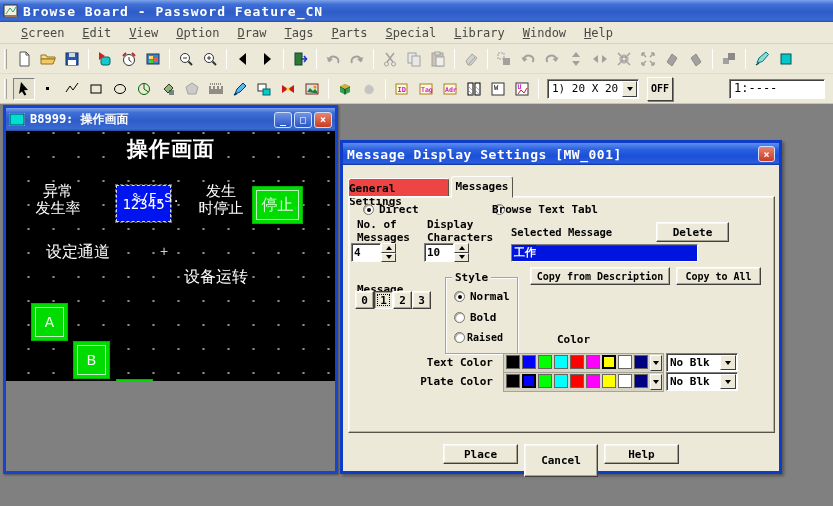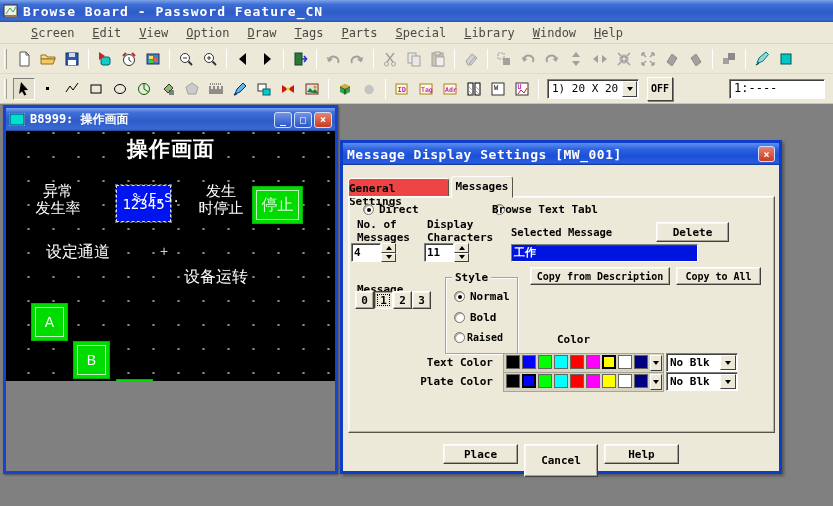--- a/index.html
+++ b/index.html
@@ -9,21 +9,21 @@
   .abs { position:absolute; }
 
   
   .titlebar { position:absolute; left:0; top:0; width:833px; height:22px;
     background:linear-gradient(180deg,#7ca2e8 0%,#3f6fd6 20%,#2e5cc8 55%,#3a69d2 90%,#27509e 100%);
     display:flex; align-items:center; padding-left:3px; }
   .titlebar .ttxt { color:#fff; font-weight:bold; font-size:13px; letter-spacing:1px; margin-left:4px; }
 
   
   .menubar { position:absolute; left:0; top:22px; width:833px; height:22px; background:#ece9d8;
-    border-bottom:1px solid #d8d4c0; display:flex; align-items:center; padding-left:22px; }
+    border-bottom:1px solid #d8d4c0; display:flex; align-items:center; padding-left:12px; }
   .menu-item { display:inline-block; padding:2px 9px; font-size:12px; color:#4a4a44; cursor:default; }
   .menu-item::first-letter { text-decoration:underline; }
 
   
   .toolbar { position:absolute; left:0; width:833px; background:#ece9d8; display:flex; align-items:center; }
   .tb1 { top:44px; height:30px; border-bottom:1px solid #e0dcc8; }
   .tb2 { top:74px; height:30px; border-bottom:1px solid #c8c4b0; }
   .tb-handle { width:3px; height:20px; border-left:1px solid #fff; border-right:1px solid #a8a494; margin:0 5px 0 4px; }
   .tbbtn { width:22px; height:22px; display:flex; align-items:center; justify-content:center;
     background:transparent; border:1px solid transparent; margin:0 1px; }
@@ -573,21 +573,21 @@
             </div>
           </div>
       </div>
 
       
       <div class="lbl" style="left:84px;top:53px;z-index:2;">
         <div>Display</div>
         <div>Characters</div>
       </div>
       <div class="spin abs" style="left:81px;top:78px;z-index:2;">
-        <div class="fld sunken">11</div>
+        <div class="fld sunken">10</div>
         <div class="ud">
             <div>
               <span class="tri-up"></span>
             </div>
                          <div>
               <span class="tri-dn"></span>
             </div>
           </div>
       </div>
 

